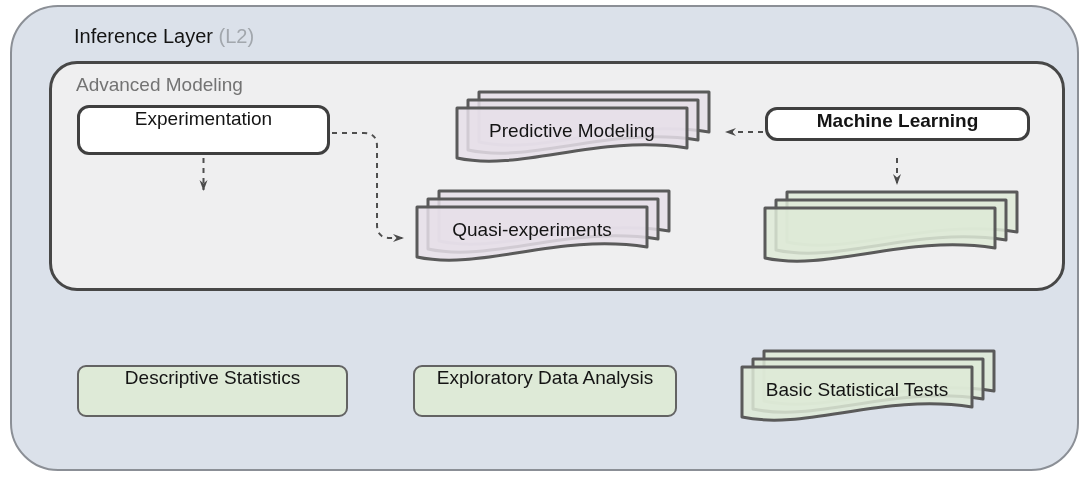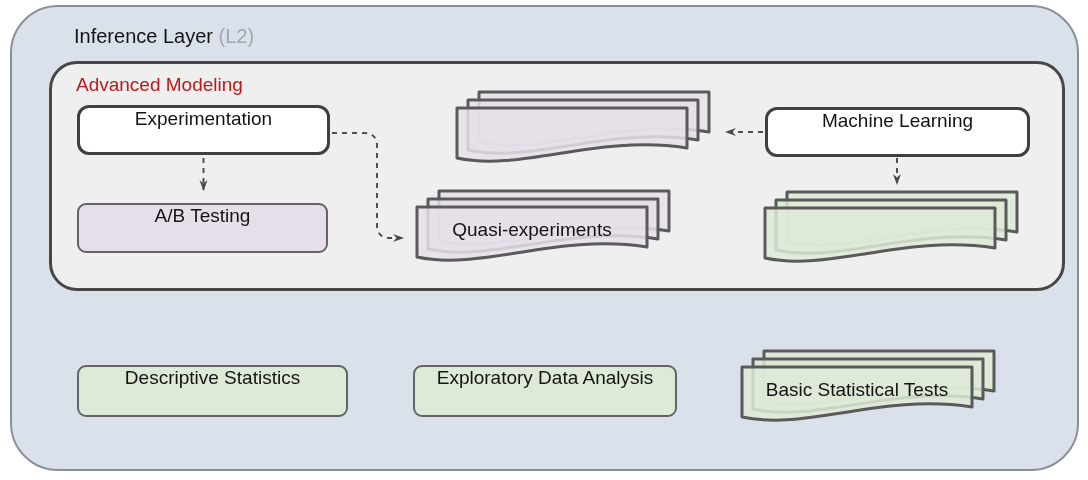--- a/index.html
+++ b/index.html
@@ -17,35 +17,35 @@
   }
   .layer-title .muted{color:#a2a7ad;}
 
   .section{
     position:absolute;background:#efeff0;border:3px solid #474747;
     border-radius:28px;box-sizing:border-box;
   }
   .section.advanced{left:37px;top:54px;width:1016px;height:230px;}
   .section.foundational{left:37px;top:314px;width:1016px;height:128px;}
   .section-label{
-    position:absolute;left:24px;top:10px;font-size:19px;color:#b91c1c;
+    position:absolute;left:24px;top:10px;font-size:19px;color:#737373;
     white-space:nowrap;
   }
 
   .node{
     position:absolute;display:flex;align-items:flex-start;justify-content:center;
     font-size:19px;box-sizing:border-box;text-align:center;
   }
   .node.white{background:#ffffff;border:3px solid #3f3f3f;border-radius:12px;}
   .node.purple{background:#e6dfe9;border:2.5px solid #636363;border-radius:9px;}
   .node.green{background:#deead7;border:2.5px solid #636363;border-radius:9px;}
 
   .n-experimentation{left:77px;top:105px;width:253px;height:50px;}
   .n-ab{left:77px;top:203px;width:251px;height:50px;}
-  .n-ml{left:765px;top:107px;width:265px;height:50px;}
+  .n-ml{left:765px;top:107px;width:265px;height:34px;font-weight:bold;}
   .n-desc{left:77px;top:365px;width:271px;height:52px;}
   .n-eda{left:413px;top:365px;width:264px;height:52px;}
 
   .doc-stack{position:absolute;width:256px;height:82px;}
   .doc-stack svg{position:absolute;left:0;top:0;overflow:visible;}
   .doc-label{
     position:absolute;left:2px;top:14px;width:230px;height:50px;
     display:flex;align-items:center;justify-content:center;
     font-size:19px;text-align:center;
   }
@@ -73,39 +73,37 @@
 
     <div class="section advanced">
       <div class="section-label">Advanced Modeling</div>
     </div>
 
   </div>
 
   <div class="node white n-experimentation">
     <span>Experimentation</span>
   </div>
-  <div class="node purple n-ab">
-    <span>A/B Testing</span>
-  </div>
   <div class="node white n-ml">
     <span>Machine Learning</span>
   </div>
   <div class="node green n-eda">
     <span>Exploratory Data Analysis</span>
   </div>
   <div class="node green n-desc">
     <span>Descriptive Statistics</span>
   </div>
 
   <div class="doc-stack ds-predictive">
     <svg width="256" height="82" viewBox="0 0 256 82">
       <path class="doc-path doc-purple" transform="translate(24,0)" d="M0,0 L230,0 L230,40 C140,26 64,64 0,50 Z"></path>
       <path class="doc-path doc-purple" transform="translate(13,8)" d="M0,0 L230,0 L230,40 C140,26 64,64 0,50 Z"></path>
       <path class="doc-path doc-purple" transform="translate(2,16)" d="M0,0 L230,0 L230,40 C140,26 64,64 0,50 Z"></path>
     </svg>
+    <div class="doc-label">Predictive Modeling</div>
   </div>
 
   <div class="doc-stack ds-quasi">
     <svg width="256" height="82" viewBox="0 0 256 82">
       <path class="doc-path doc-purple" transform="translate(24,0)" d="M0,0 L230,0 L230,40 C140,26 64,64 0,50 Z"></path>
       <path class="doc-path doc-purple" transform="translate(13,8)" d="M0,0 L230,0 L230,40 C140,26 64,64 0,50 Z"></path>
       <path class="doc-path doc-purple" transform="translate(2,16)" d="M0,0 L230,0 L230,40 C140,26 64,64 0,50 Z"></path>
     </svg>
     <div class="doc-label">Quasi-experiments</div>
   </div>

